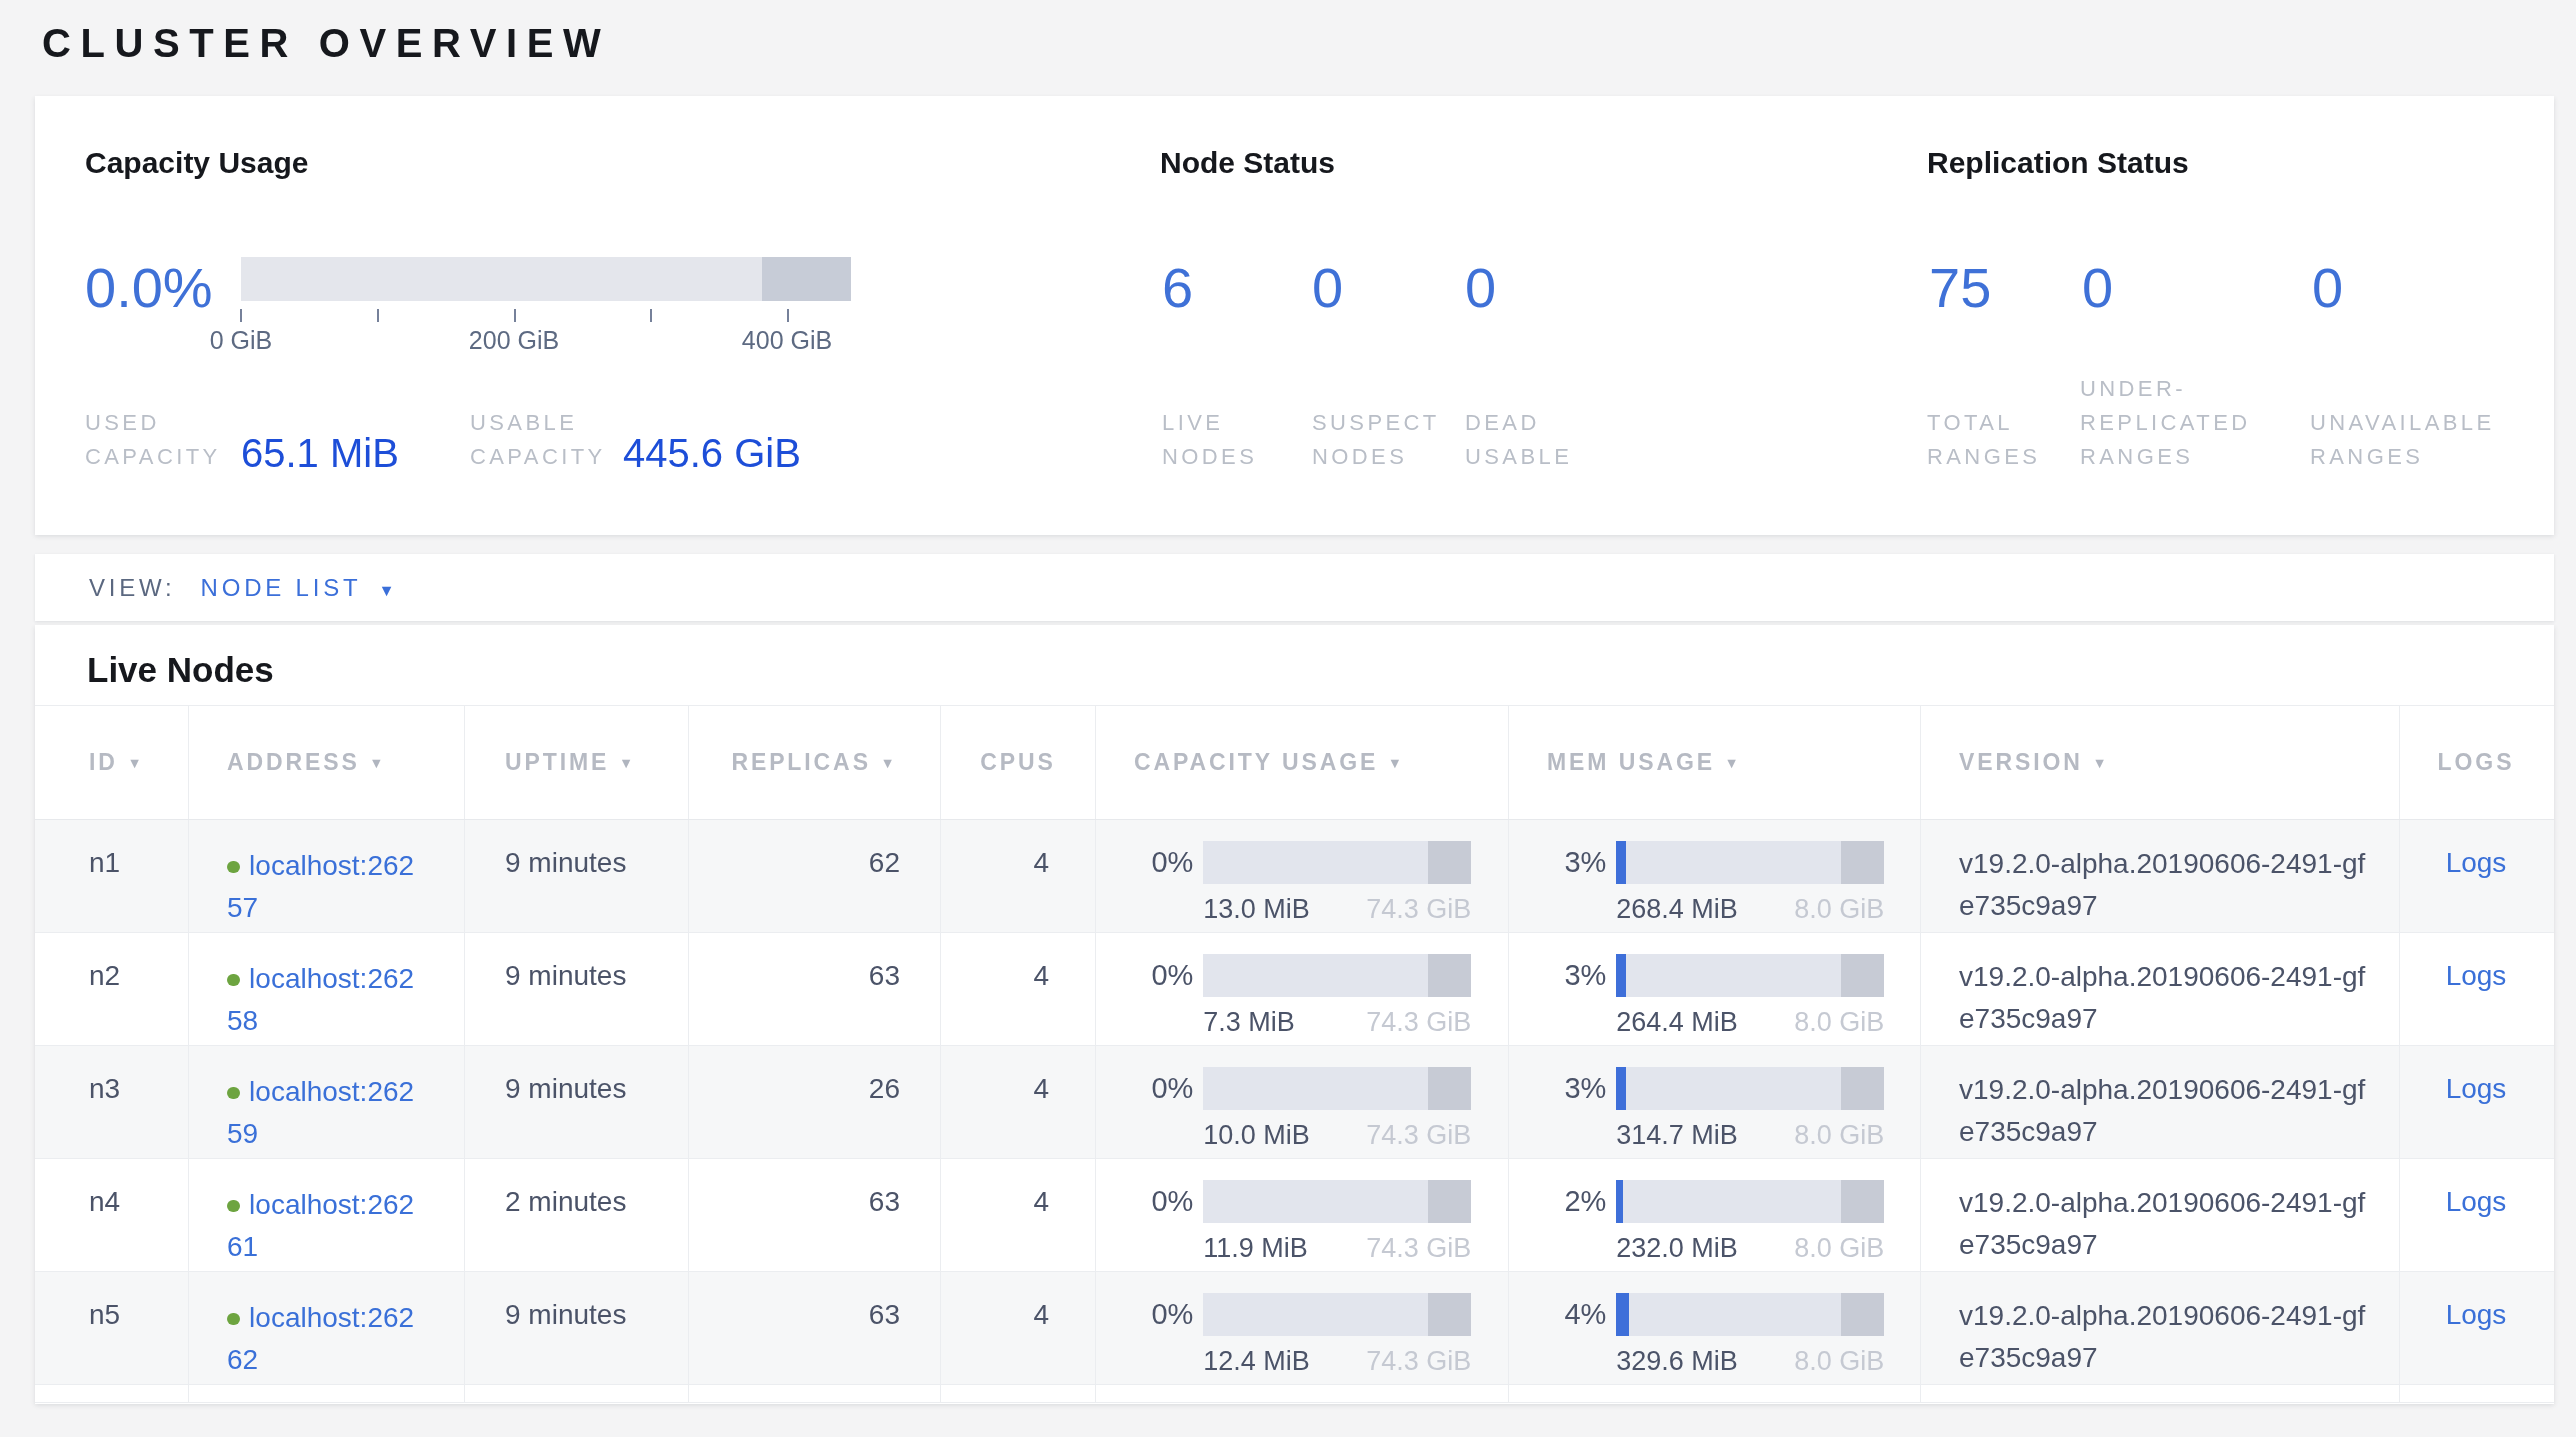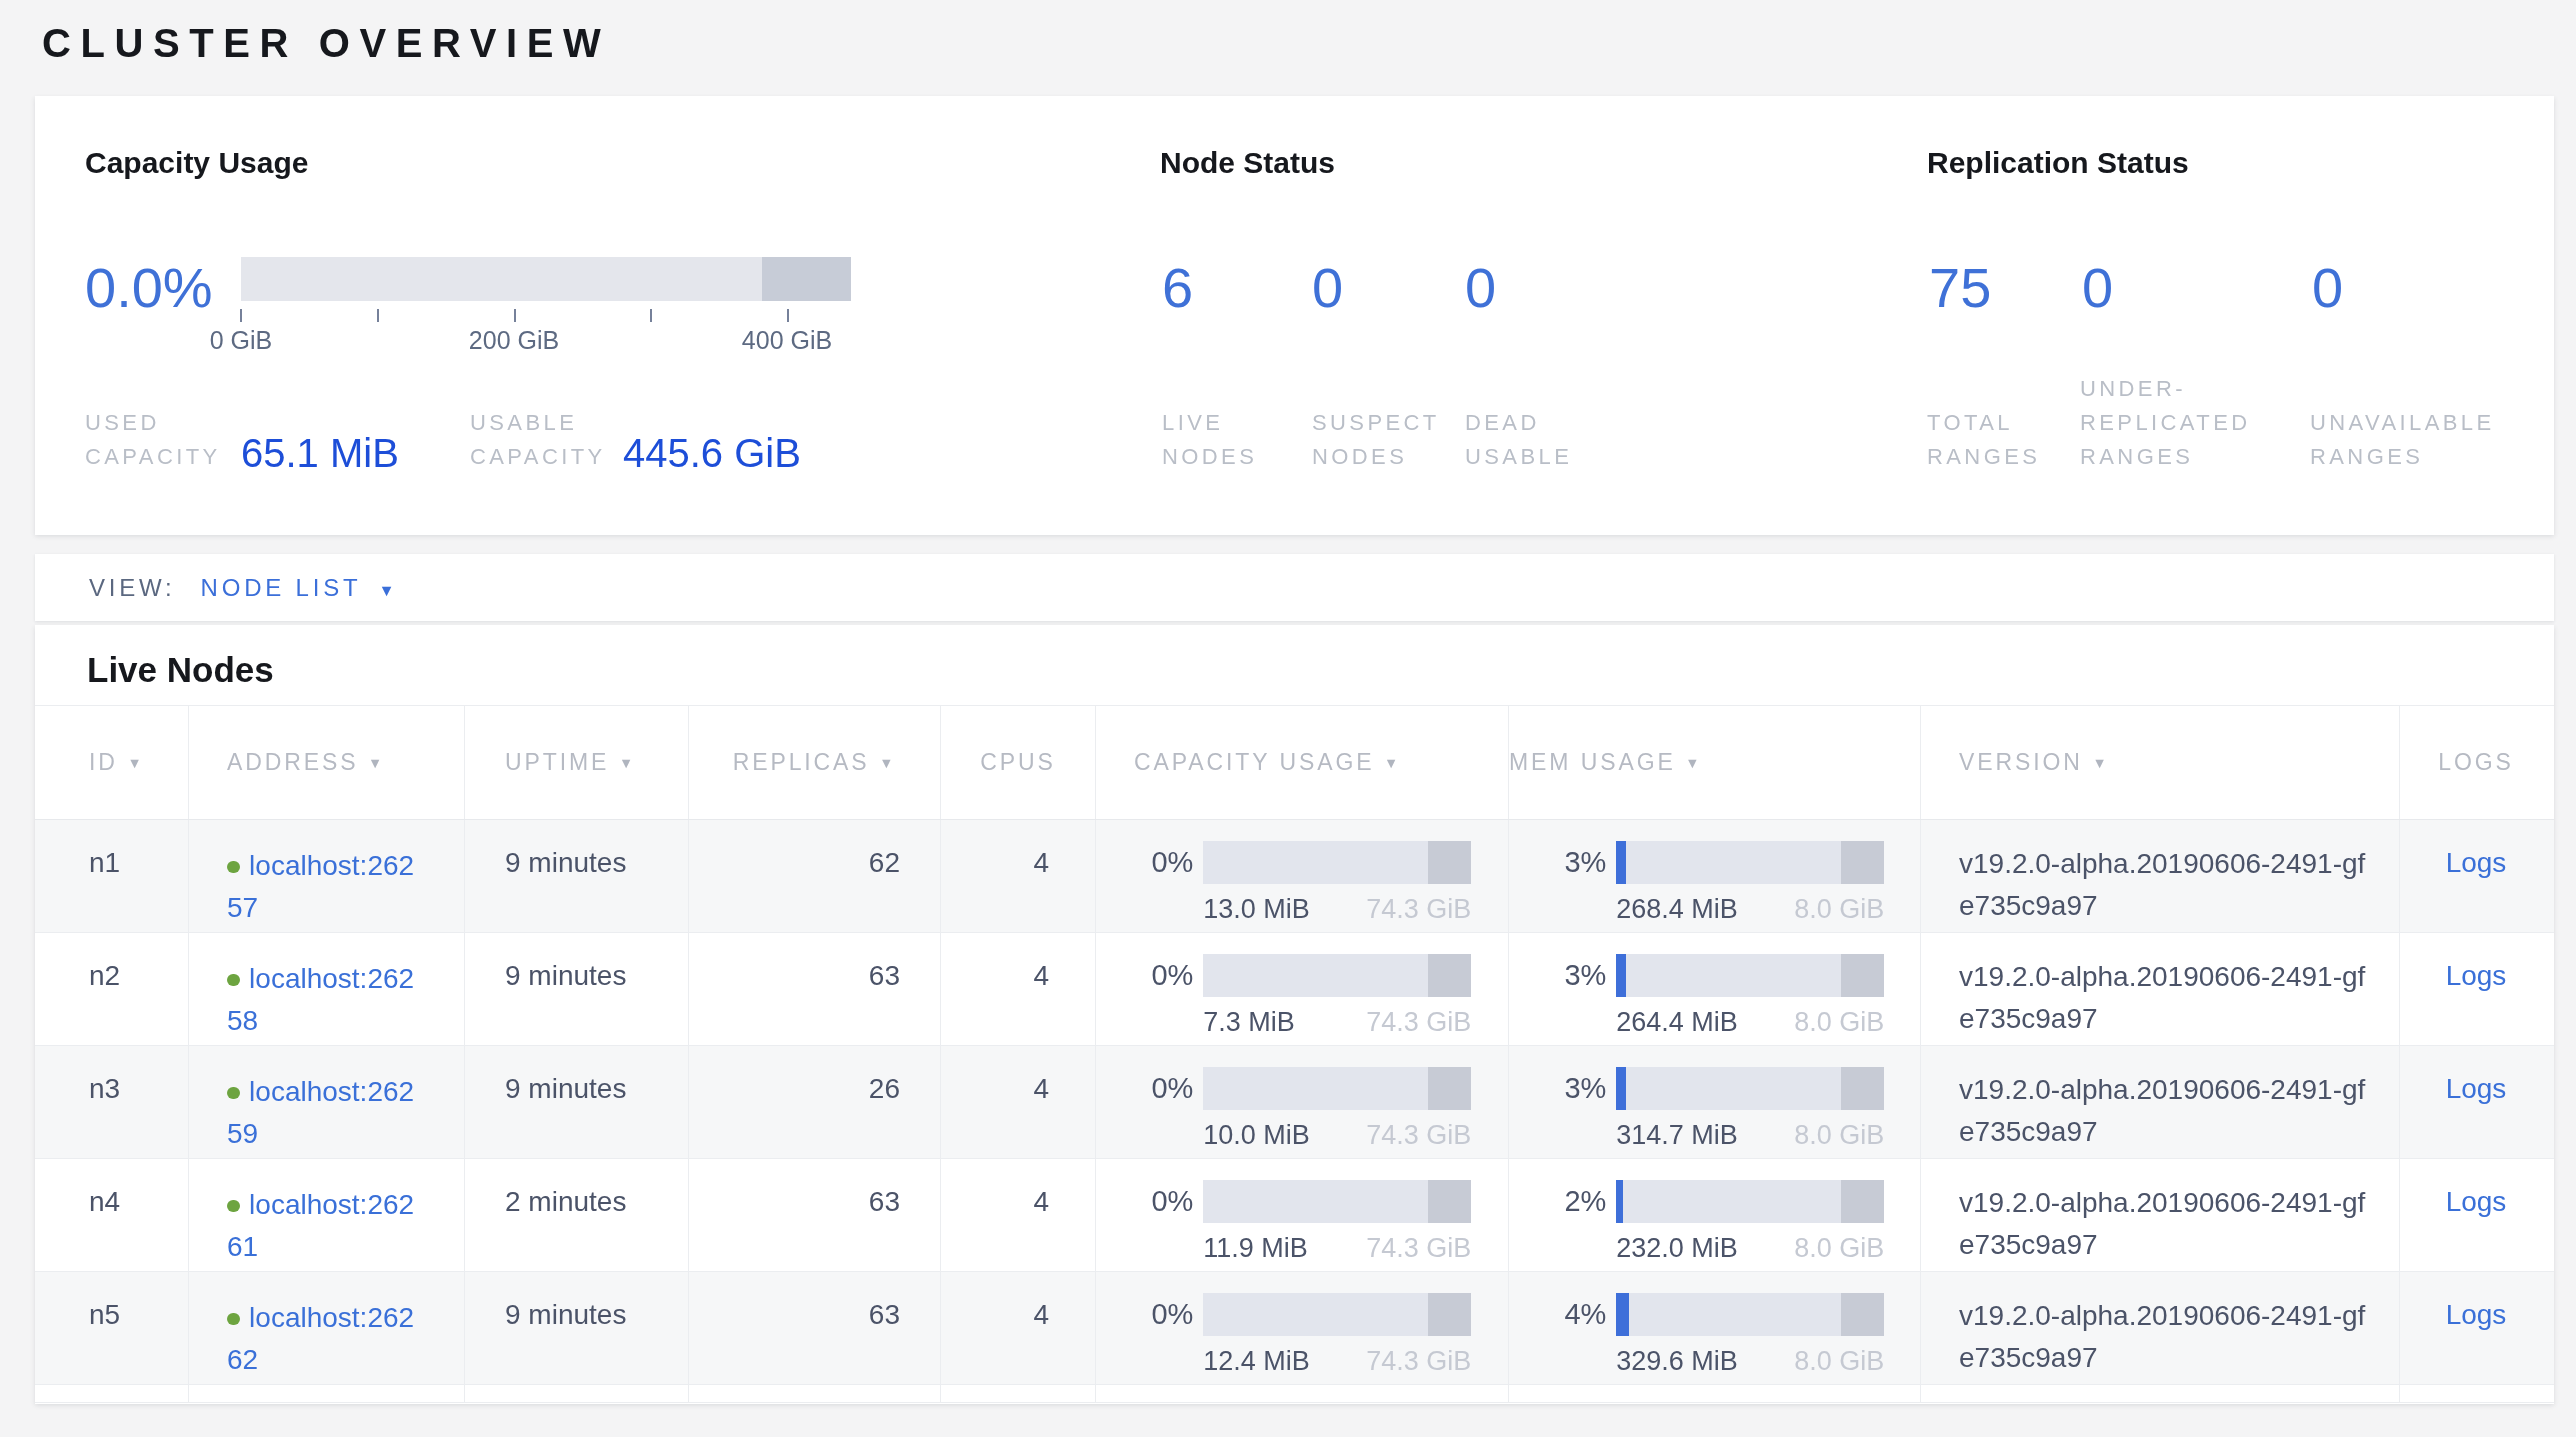--- a/index.html
+++ b/index.html
@@ -33,21 +33,21 @@
   .view-caret { font-size:16.3px; color:#3b6fd9; margin-left:17px; }
 
   
   .table-card { left:35px; top:625px; width:2519px; height:779px; overflow:hidden; }
   .ln-title { position:absolute; left:52px; top:25px; font-size:35px; font-weight:700; color:#16181d; }
 
   .grid-row { display:grid; grid-template-columns:153px 276px 224px 252px 155px 413px 412px 479px 153px; }
   .thead { position:absolute; top:80px; left:0; width:2519px; height:115px;
     border-top:1px solid #ebedf0; border-bottom:1px solid #e7e9ec; }
   .th { display:flex; align-items:center; font-size:23px; letter-spacing:2.9px; color:#b6bac3;
-    font-weight:400; border-left:1px solid #ebedf0; }
+    font-weight:700; border-left:1px solid #ebedf0; }
   .th:first-child { border-left:none; }
   .sort-arrow { font-size:14.4px; color:#b0b5bf; margin-left:9.6px; }
 
   .tbody { position:absolute; top:195px; left:0; width:2519px; }
   .trow { height:113px; border-bottom:1px solid #ebedf0; }
   .trow.odd { background:#f6f7f8; }
   .trow.even { background:#ffffff; }
   .trow.stub { height:18px; }
   .td { border-left:1px solid #ebedf0; font-size:28px; color:#4b5368; overflow:hidden; }
   .td:first-child { border-left:none; }
@@ -144,21 +144,21 @@
         <span>REPLICAS</span>
         <span class="sort-arrow">▼</span>
       </div>
     <div class="th" style="justify-content:center">
         <span>CPUS</span>
       </div>
     <div class="th" style="padding-left:38px">
         <span>CAPACITY USAGE</span>
         <span class="sort-arrow">▼</span>
       </div>
-    <div class="th" style="">
+    <div class="th" style="padding-left:38px">
         <span>MEM USAGE</span>
         <span class="sort-arrow">▼</span>
       </div>
     <div class="th" style="padding-left:38px">
         <span>VERSION</span>
         <span class="sort-arrow">▼</span>
       </div>
     <div class="th" style="justify-content:center">
         <span>LOGS</span>
       </div>

